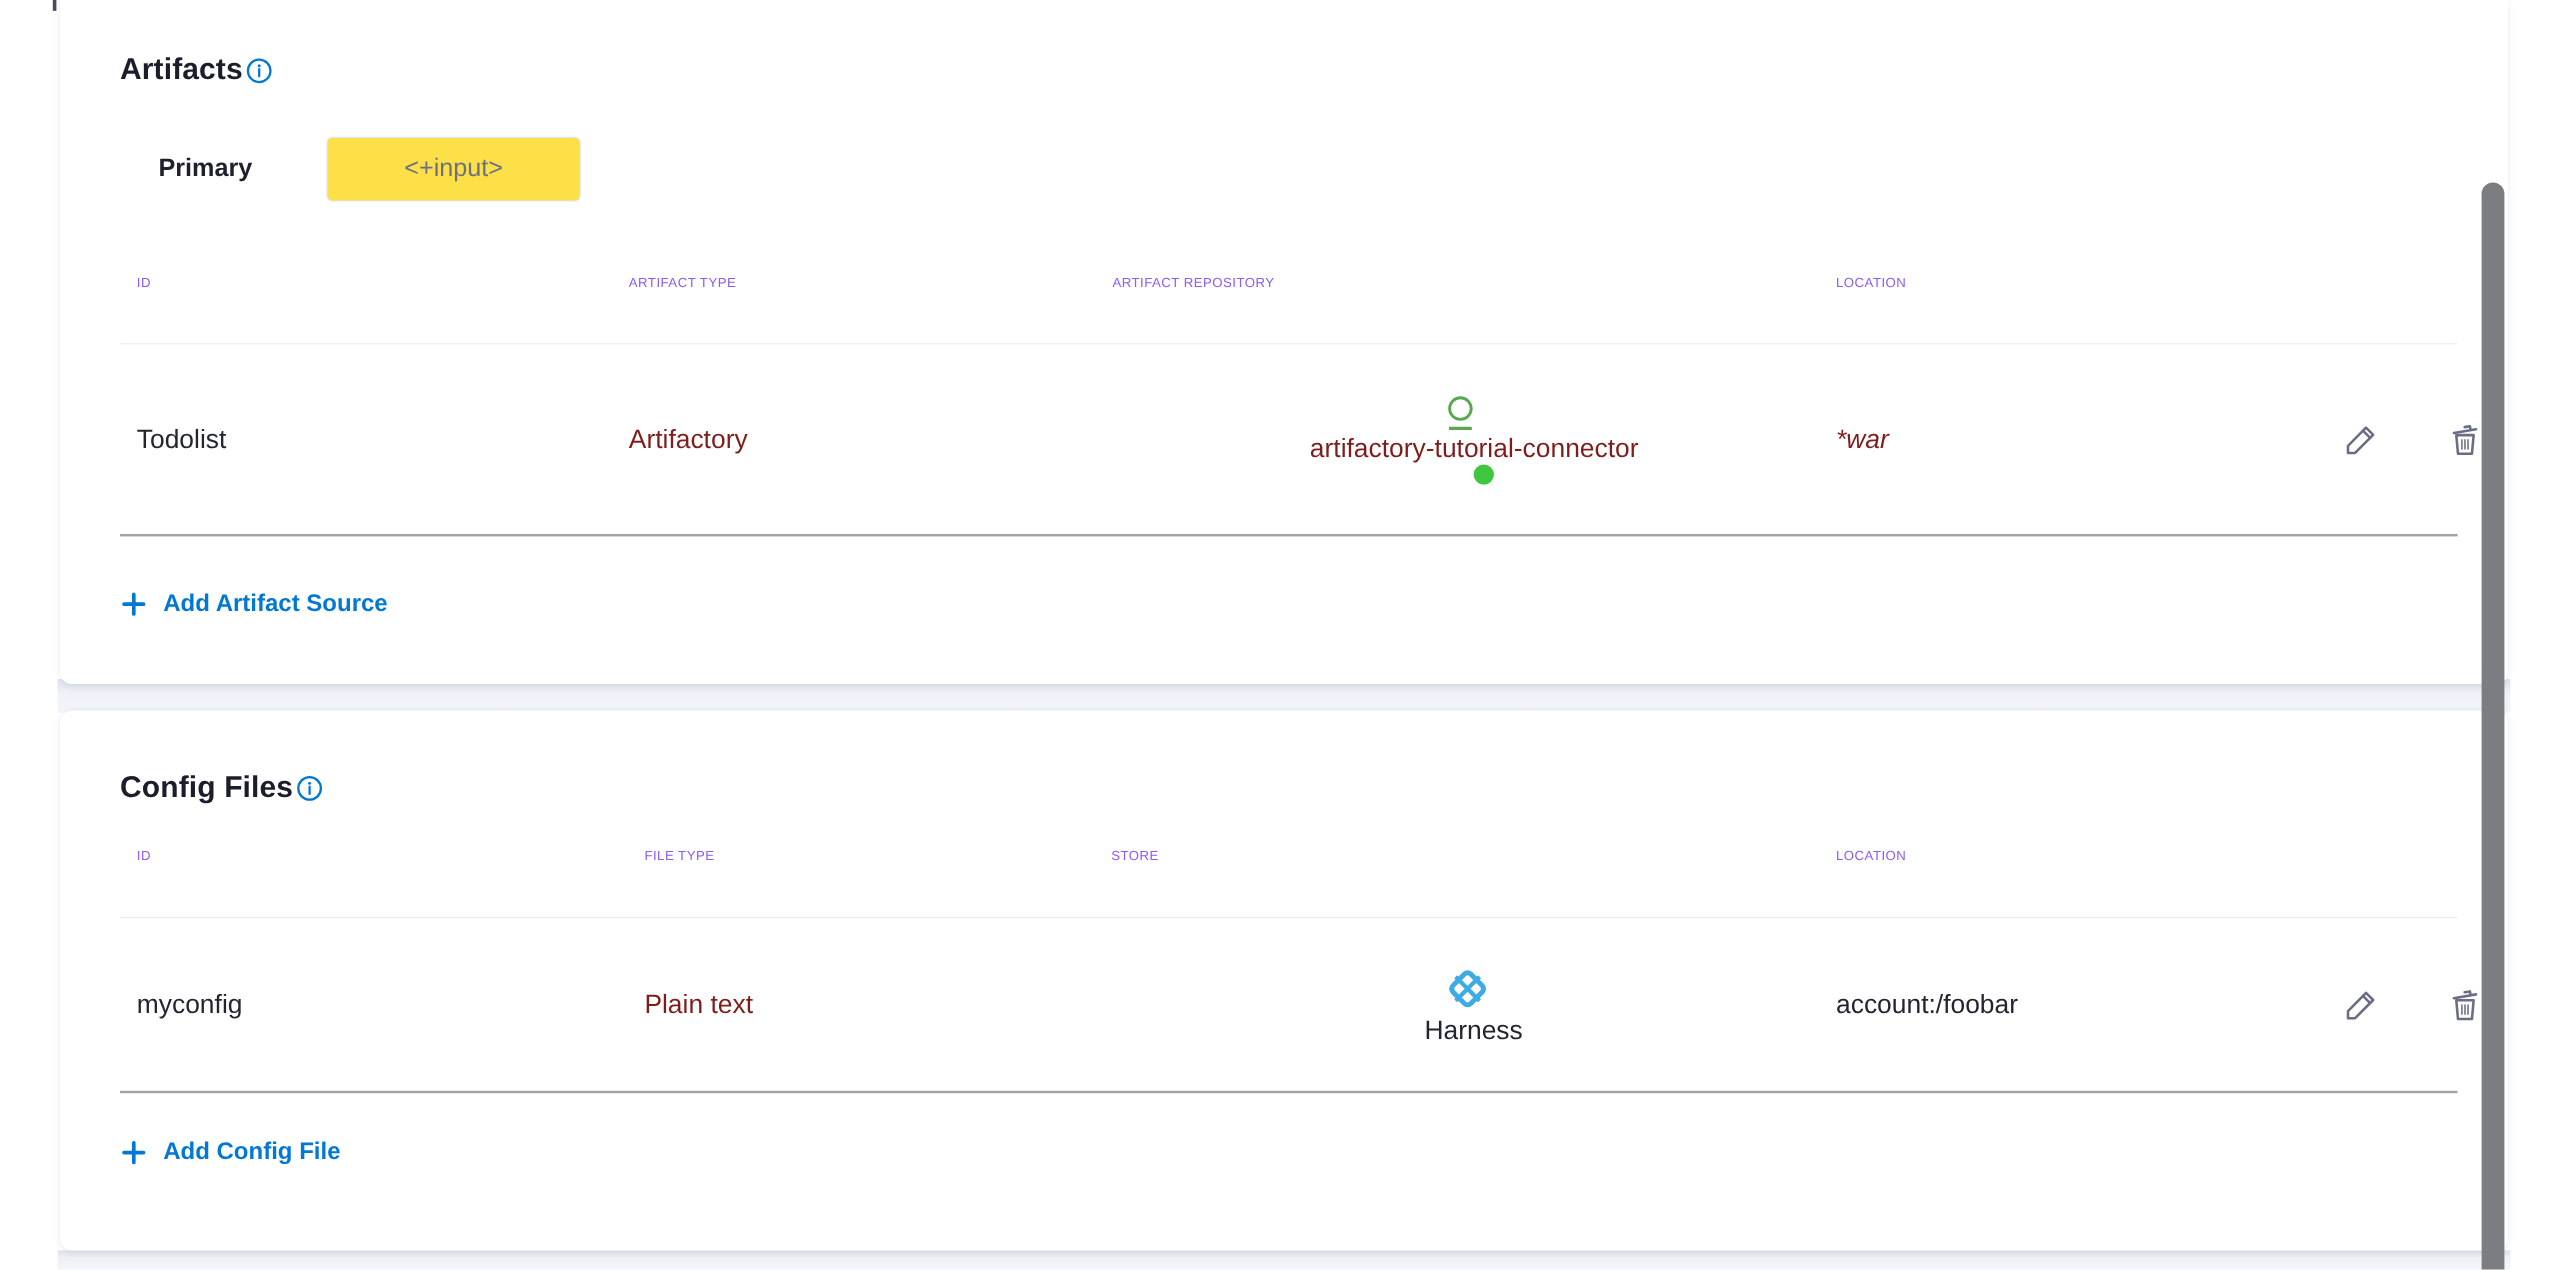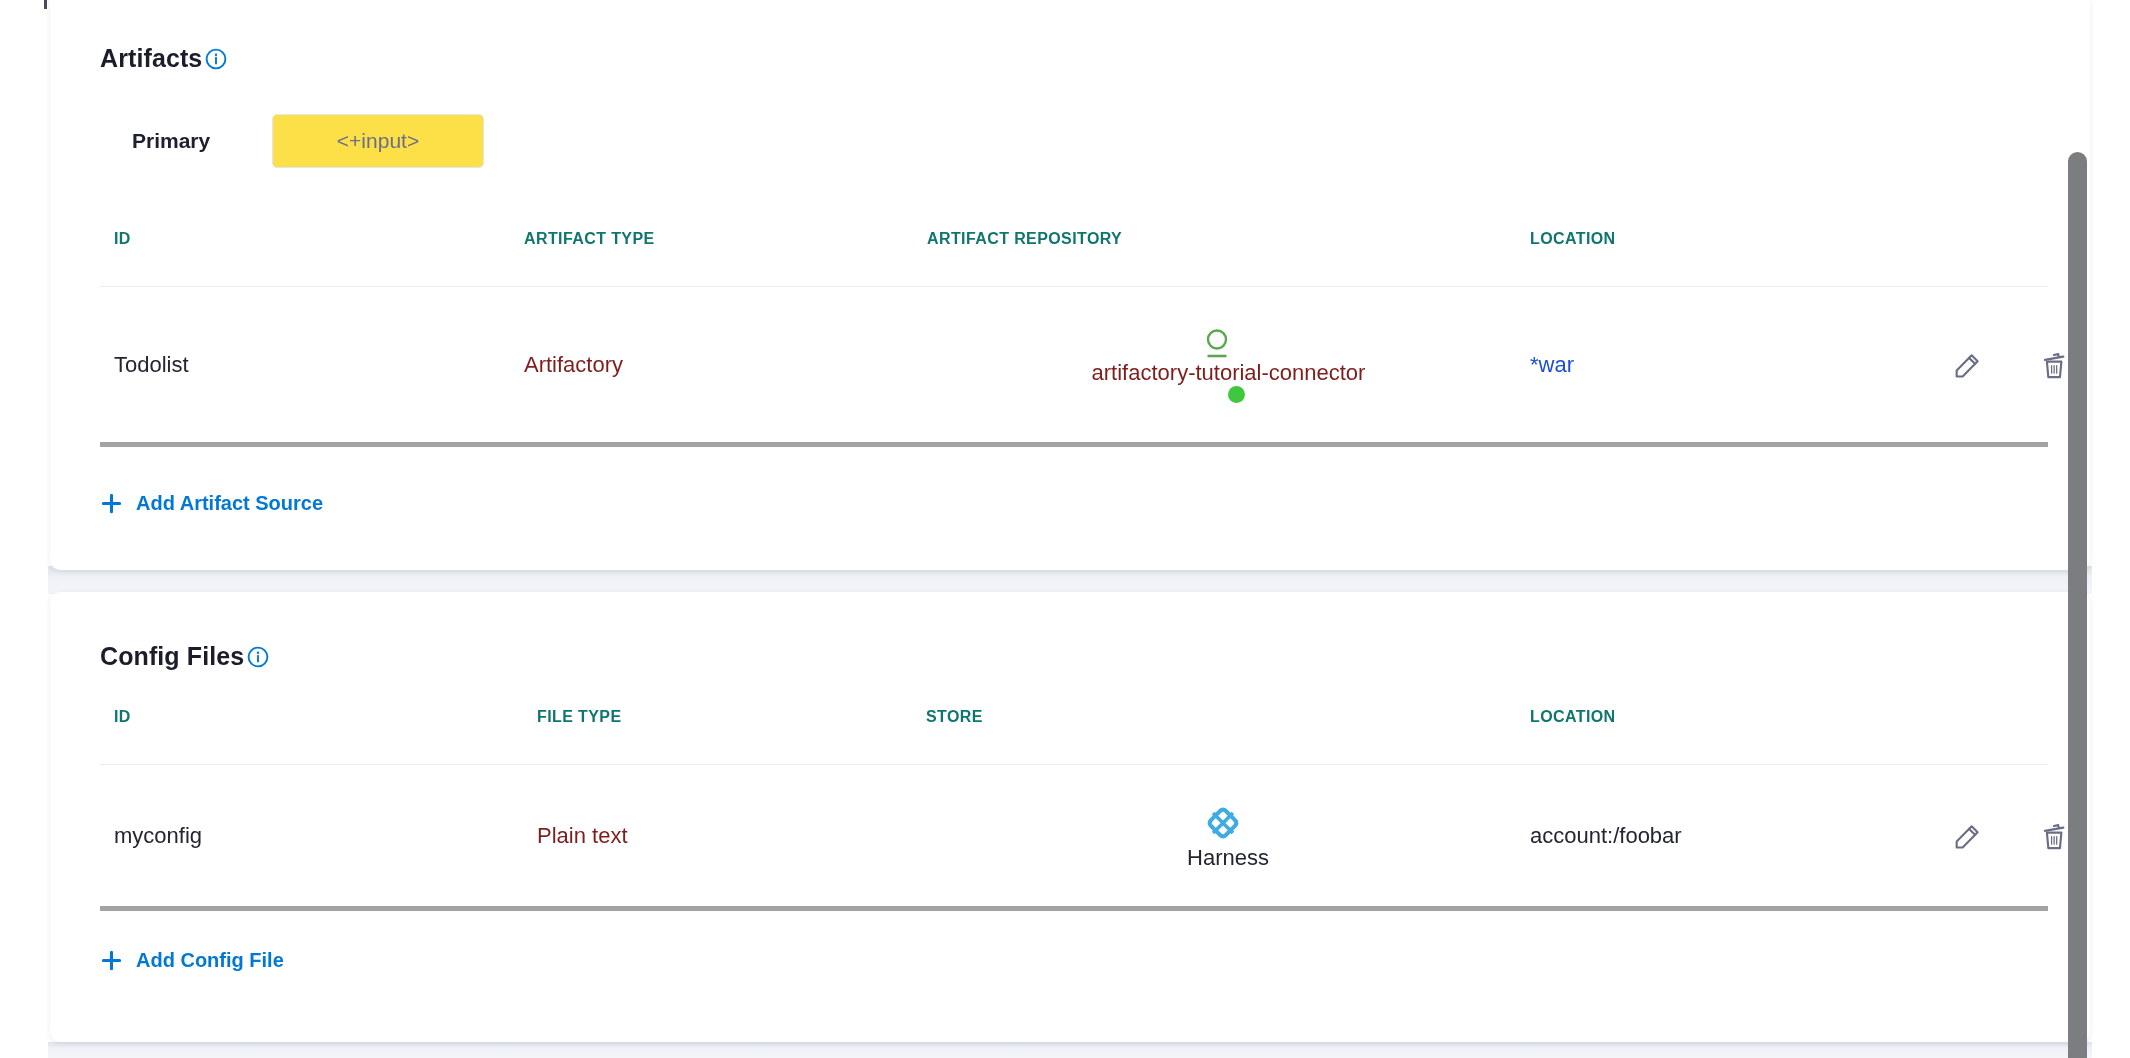--- a/index.html
+++ b/index.html
@@ -62,33 +62,33 @@
 
   .t-row { display: grid; align-items: center; }
   .cols-artifacts { grid-template-columns: 424px 403px 603px 420px 1fr; }
   .cols-config    { grid-template-columns: 437px 389px 604px 420px 1fr; }
 
   .t-head {
     height: 67px; align-items: flex-start; padding-top: 10px;
     border-bottom: 1px solid #ecedf3;
   }
   .t-head .th {
-    font-size: 16px; font-weight: 700; letter-spacing: 0.4px;
-    color: #0f766e; text-transform: uppercase;
+    font-size: 11px; font-weight: 400; letter-spacing: 0.4px;
+    color: #8b5cf6; text-transform: uppercase;
   }
   .t-row > div:first-child { padding-left: 14px; }
 
-  .t-body { border-bottom: 5px solid #a3a3a3; }
+  .t-body { border-bottom: 2px solid #a3a3a3; }
   #card-artifacts .t-body { height: 160px; }
   #card-config .t-body { height: 146px; }
 
   .cell { font-size: 22px; }
   .cell-dark { color: #232531; }
   .cell-gray { color: #7f1d1d; }
-  .cell-slate { color: #1d4ed8; }
+  .cell-slate { color: #7f1d1d; font-style: italic; }
 
   .cell-with-icon { display: flex; align-items: center; flex-direction: column; }
 
   .connector-icon { width: 30px; height: 33px; margin-right: 24px; flex: none; }
   .status-dot {
     width: 17px; height: 17px; border-radius: 50%;
     background: #3fc73f; margin-left: 16px; flex: none;
   }
   .harness-icon { width: 44px; height: 44px; margin-right: 10px; flex: none; }
 

